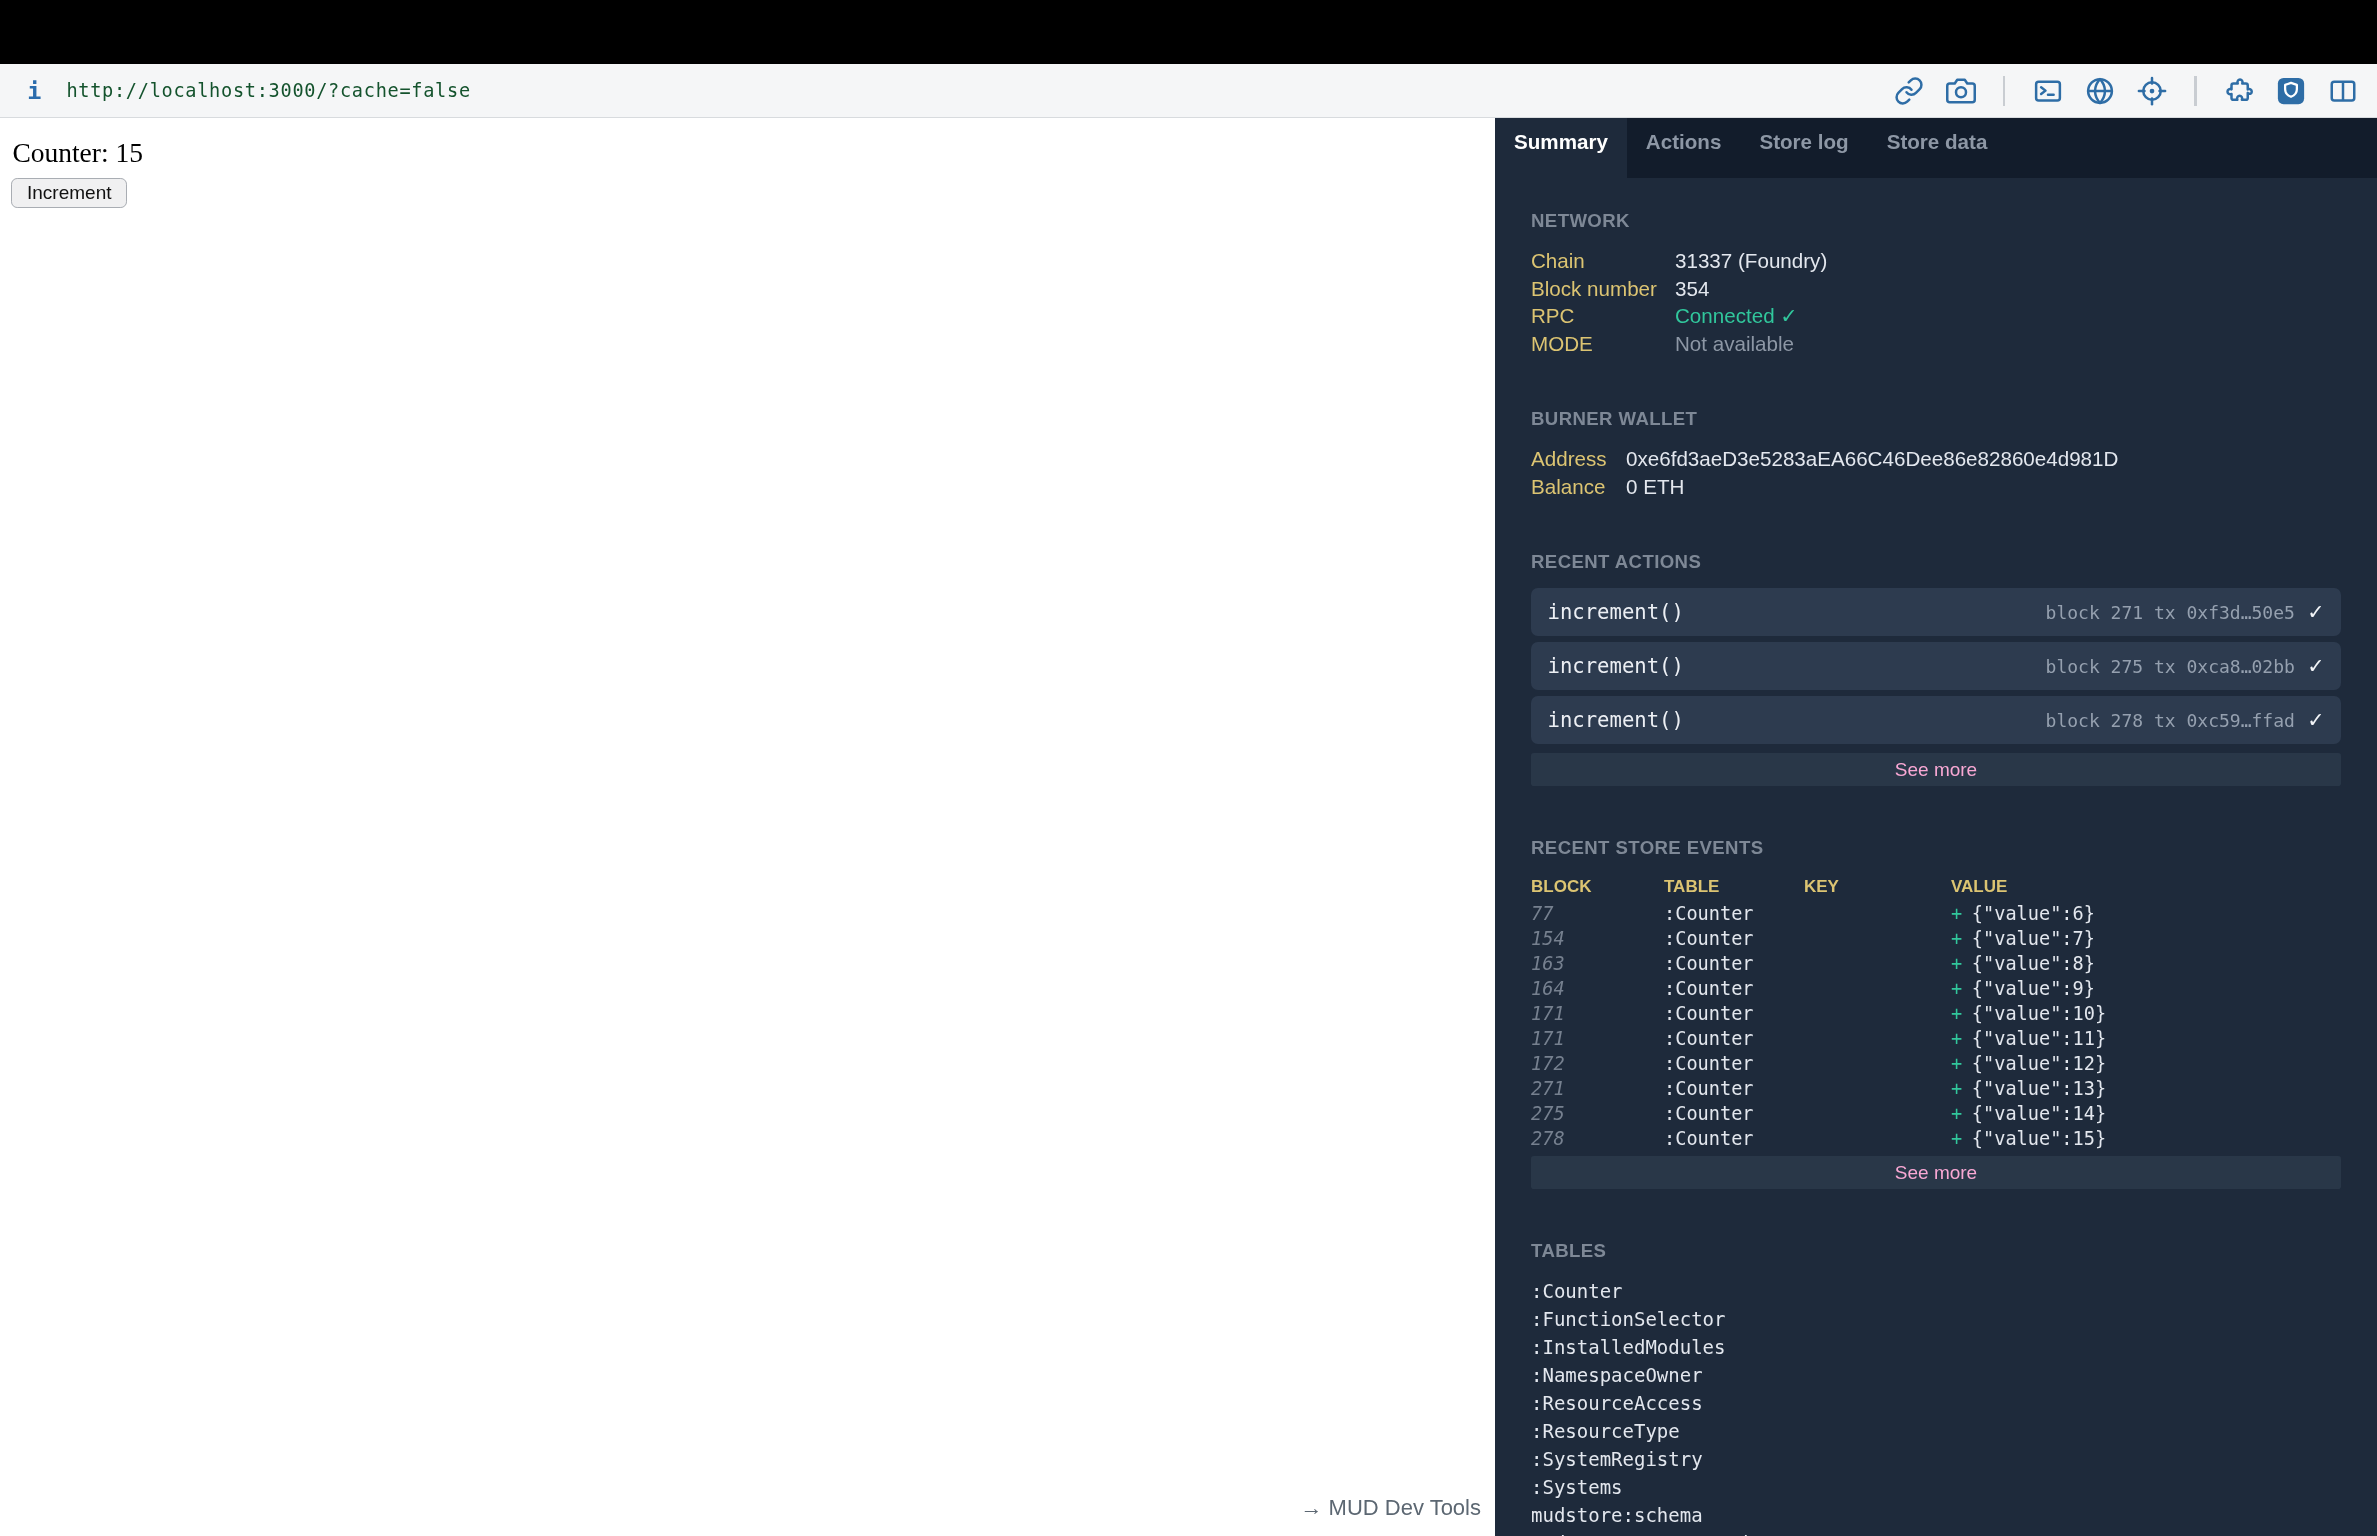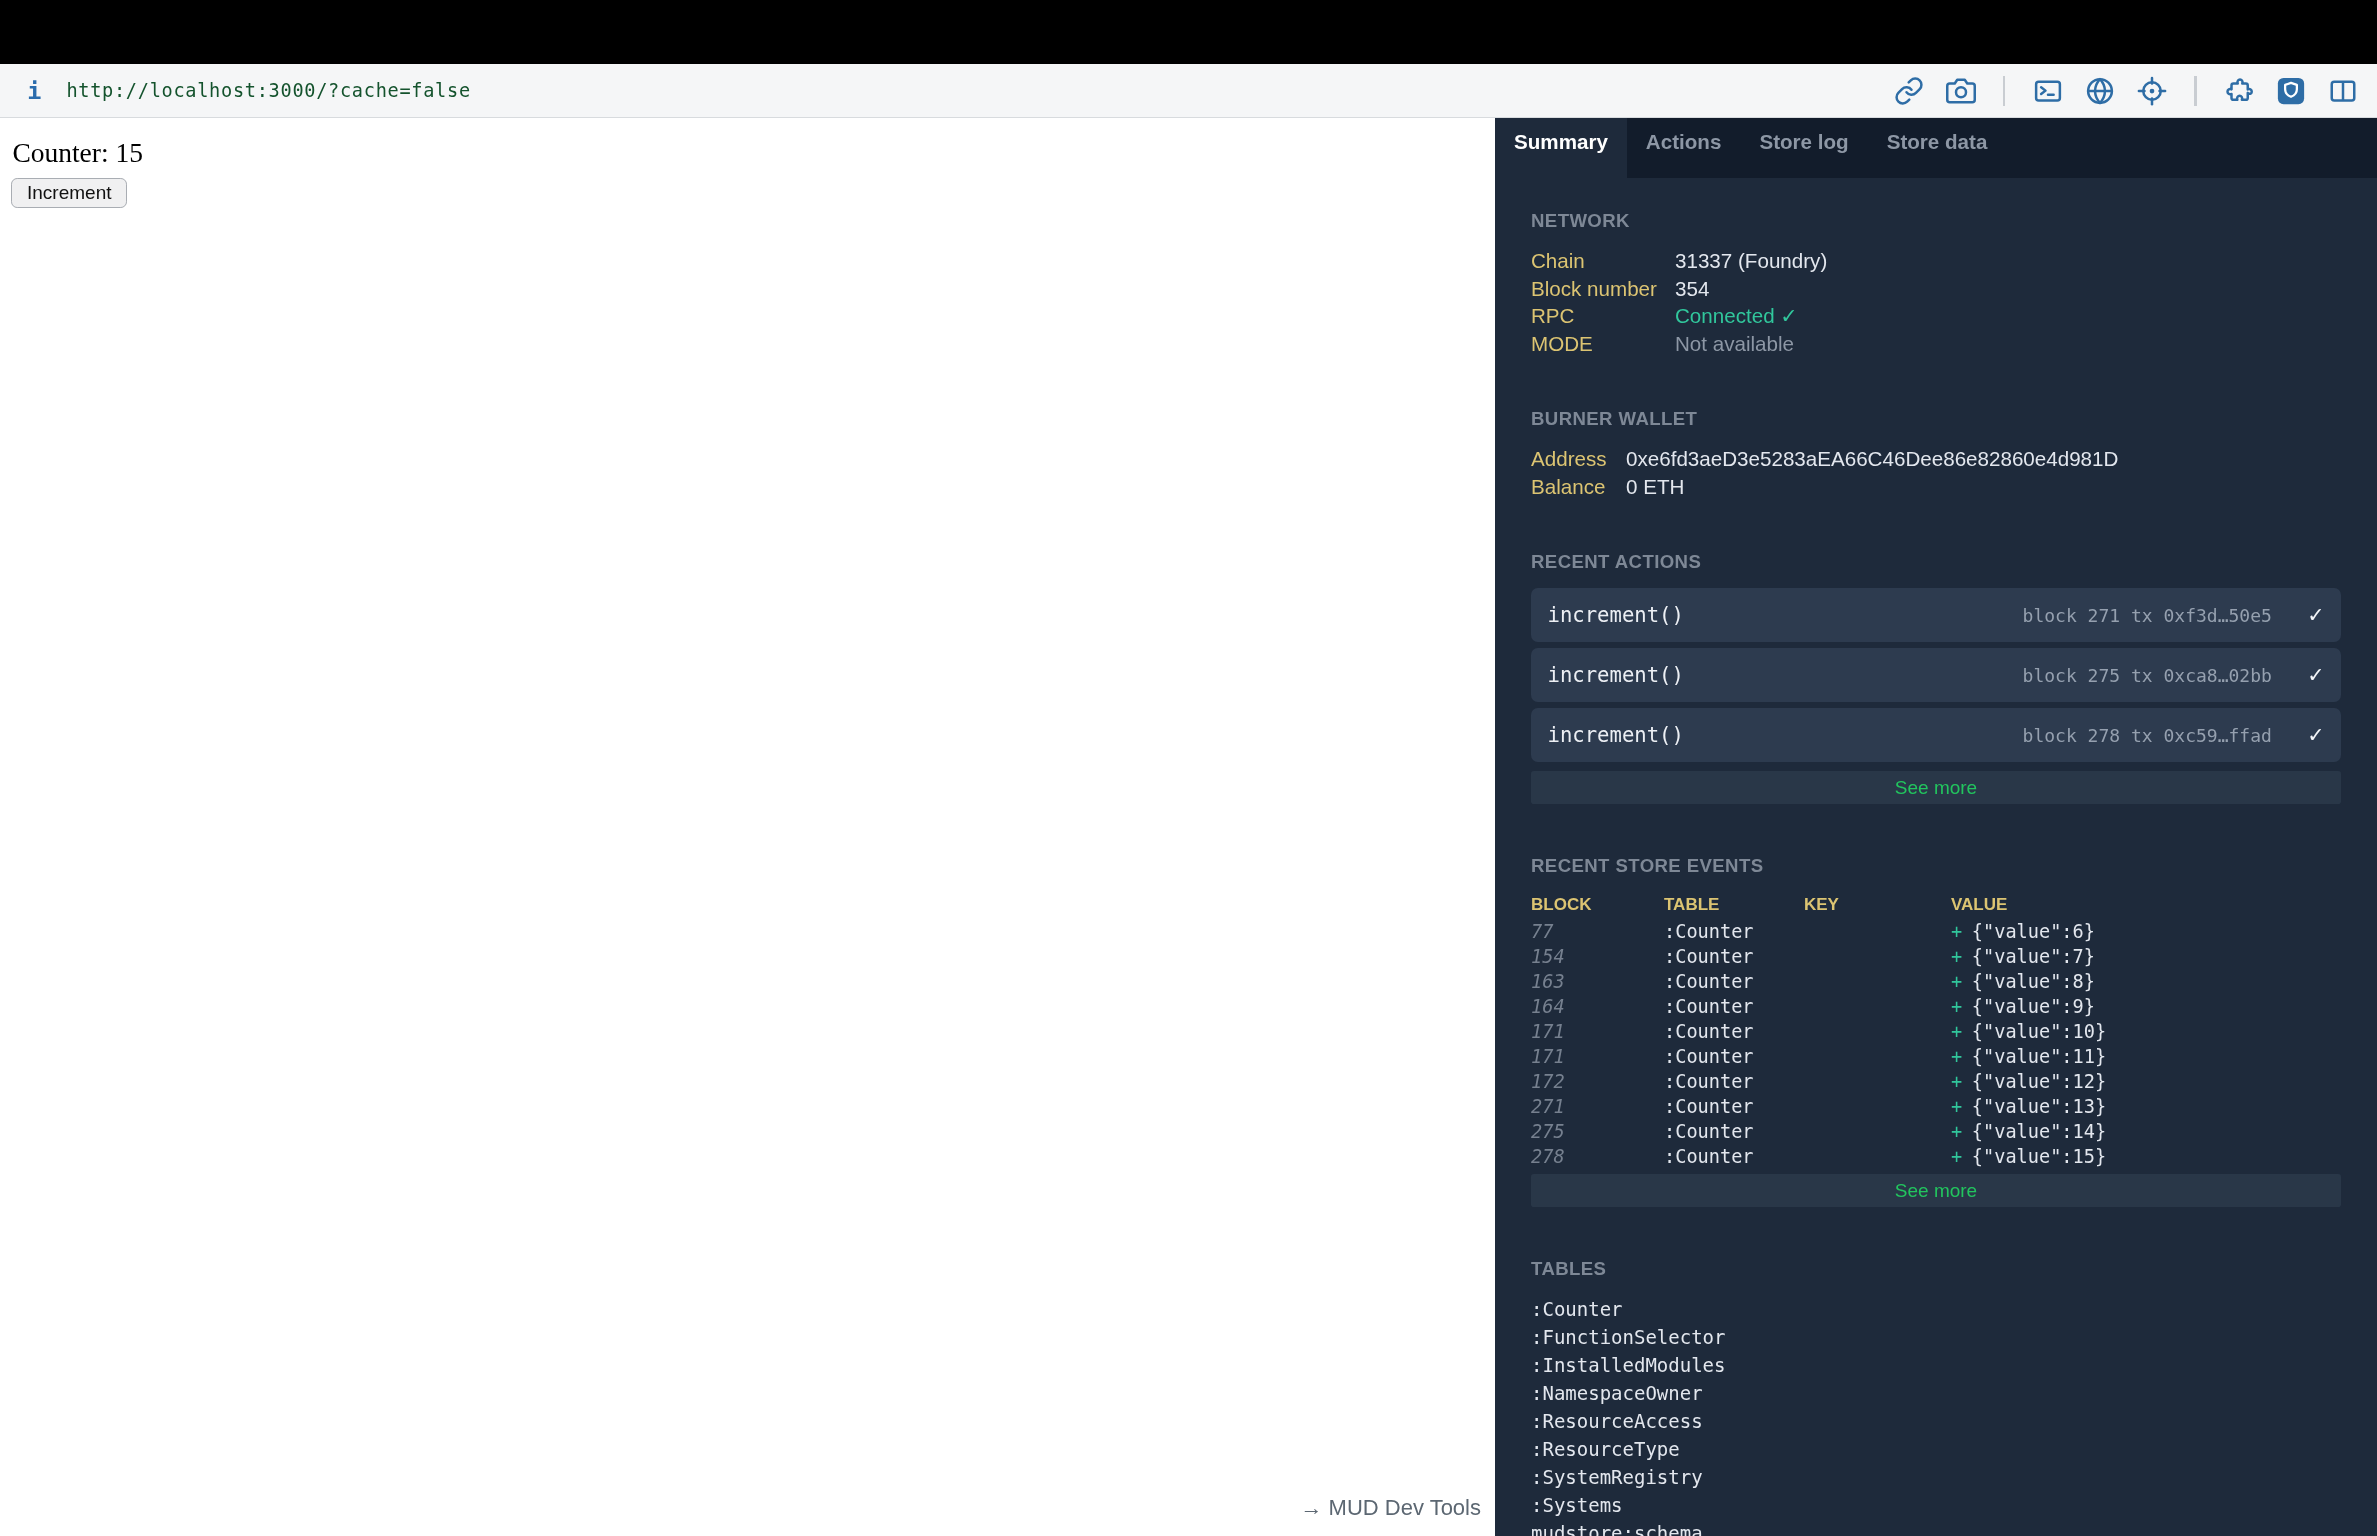--- a/index.html
+++ b/index.html
@@ -57,30 +57,30 @@
     letter-spacing:0.4px; margin:0 0 15px;
   }
   .kv-grid { display:grid; grid-template-columns:144px 1fr; font:20.6px "Liberation Sans", sans-serif; line-height:27.5px; }
   .kv-grid.wallet { grid-template-columns:95px 1fr; }
   .kv-label { color:#dcc472; }
   .kv-value { color:#e3e7ee; }
   .kv-value.green { color:#31c79c; }
   .kv-value.muted { color:#8d97a5; }
 
   .action-row {
-    height:54px; background:#2d3b4f; border-radius:6.9px;
-    display:flex; align-items:center; padding:0 16.5px; margin-bottom:6.2px; cursor:pointer;gap:23px;
+    height:48px; background:#2d3b4f; border-radius:6.9px;
+    display:flex; align-items:center; padding:0 16.5px; margin-bottom:6.2px; cursor:pointer;
   }
   .action-name { font:20.6px "DejaVu Sans Mono", monospace; color:#eceff4; }
   .action-meta { margin-left:auto; font:18px "DejaVu Sans Mono", monospace; color:#95a0af; }
   .action-check { font:20.6px "Liberation Sans", sans-serif; color:#f2f4f7; margin-left:12.4px; }
   .see-more {
     height:33px; background:#293748; border-radius:2.8px; margin-top:9px;
     display:flex; align-items:center; justify-content:center;
-    font:19px "Liberation Sans", sans-serif; color:#22c55e; cursor:pointer;
+    font:19px "Liberation Sans", sans-serif; color:#f9a8d4; cursor:pointer;
   }
 
   .events-head {
     display:grid; grid-template-columns:133px 140px 147px 1fr;
     font:bold 17px "Liberation Sans", sans-serif; color:#dcc472;
     line-height:25px; margin-bottom:1.4px;
   }
   .event-row {
     display:grid; grid-template-columns:133px 140px 147px 1fr;
     font:18.6px "DejaVu Sans Mono", monospace; line-height:25px;

